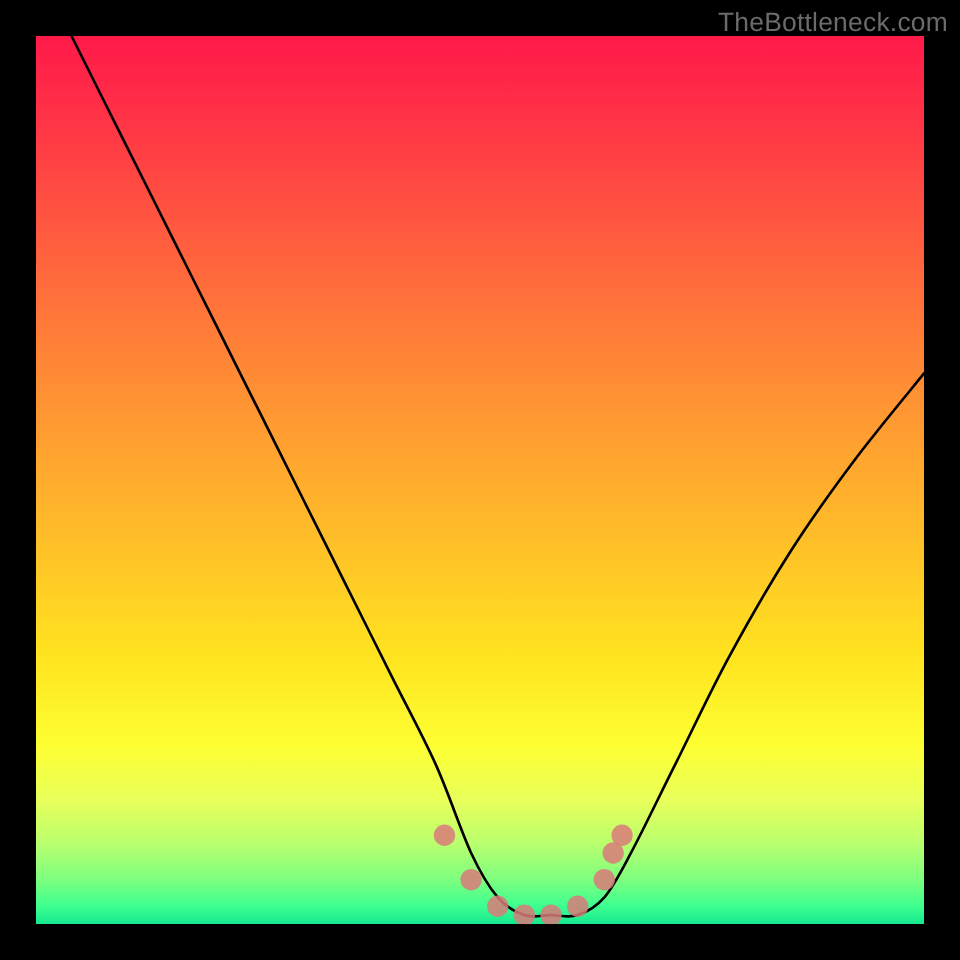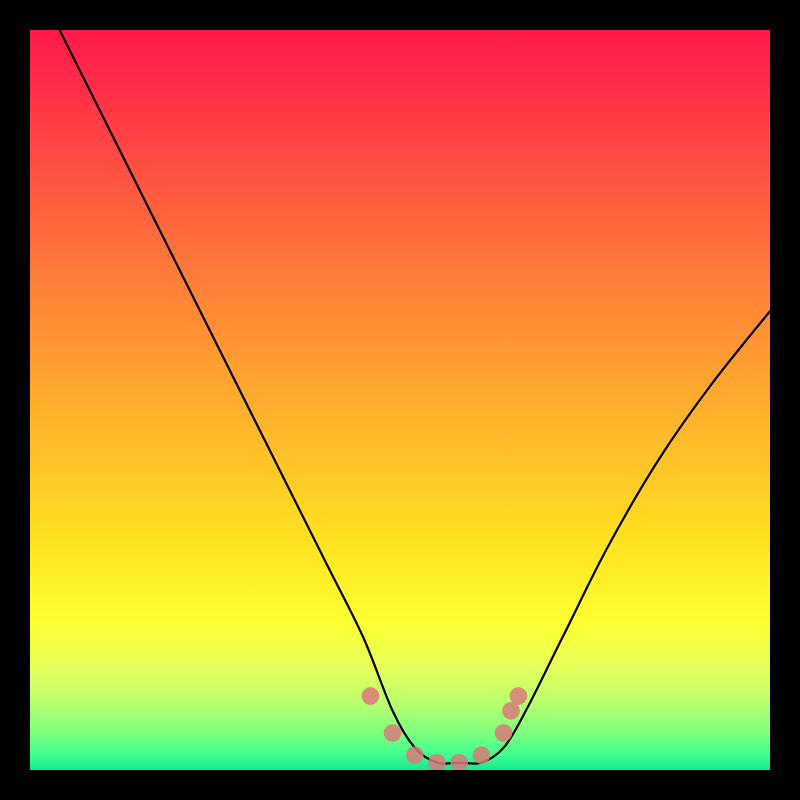--- a/index.html
+++ b/index.html
@@ -54,20 +54,21 @@
     color: #6b6b6b;
     font-size: 22px;
     letter-spacing: 0.2px;
     user-select: none;
   }
 </style>
 </head>
 <body>
 
 <div class="frame">
+  <div class="watermark">TheBottleneck.com</div>
 
   <div class="plot">
     <svg class="curve" viewBox="0 0 740 740" preserveAspectRatio="none">
       <path fill="none" stroke="#000000" stroke-width="2.2" stroke-linecap="round" d="M 29.6 0.0 C 37.0 14.8, 60.4 61.7, 74.0 88.8 C 87.6 115.9, 98.7 138.1, 111.0 162.8 C 123.3 187.5, 135.7 212.1, 148.0 236.8 C 160.3 261.5, 172.7 286.1, 185.0 310.8 C 197.3 335.5, 209.7 360.1, 222.0 384.8 C 234.3 409.5, 246.7 434.1, 259.0 458.8 C 271.3 483.5, 283.7 508.1, 296.0 532.8 C 308.3 557.5, 321.9 582.1, 333.0 606.8 C 344.1 631.5, 354.0 662.3, 362.6 680.8 C 371.2 699.3, 377.4 709.2, 384.8 717.8 C 392.2 726.4, 399.6 730.1, 407.0 732.6 C 414.4 735.1, 421.8 732.6, 429.2 732.6 C 436.6 732.6, 444.0 735.1, 451.4 732.6 C 458.8 730.1, 466.2 726.4, 473.6 717.8 C 481.0 709.2, 485.9 699.3, 495.8 680.8 C 505.7 662.3, 519.2 633.9, 532.8 606.8 C 546.4 579.7, 561.2 547.6, 577.2 518.0 C 593.2 488.4, 611.7 456.3, 629.0 429.2 C 646.3 402.1, 662.3 379.9, 680.8 355.2 C 699.3 330.5, 730.1 293.5, 740.0 281.2"></path>
       <g>
           <circle cx="340.4" cy="666.0" r="8.9" fill="#d97a7a" fill-opacity="0.85"></circle>
           <circle cx="362.6" cy="703.0" r="8.9" fill="#d97a7a" fill-opacity="0.85"></circle>
           <circle cx="384.8" cy="725.2" r="8.9" fill="#d97a7a" fill-opacity="0.85"></circle>
           <circle cx="407.0" cy="732.6" r="8.9" fill="#d97a7a" fill-opacity="0.85"></circle>
           <circle cx="429.2" cy="732.6" r="8.9" fill="#d97a7a" fill-opacity="0.85"></circle>

